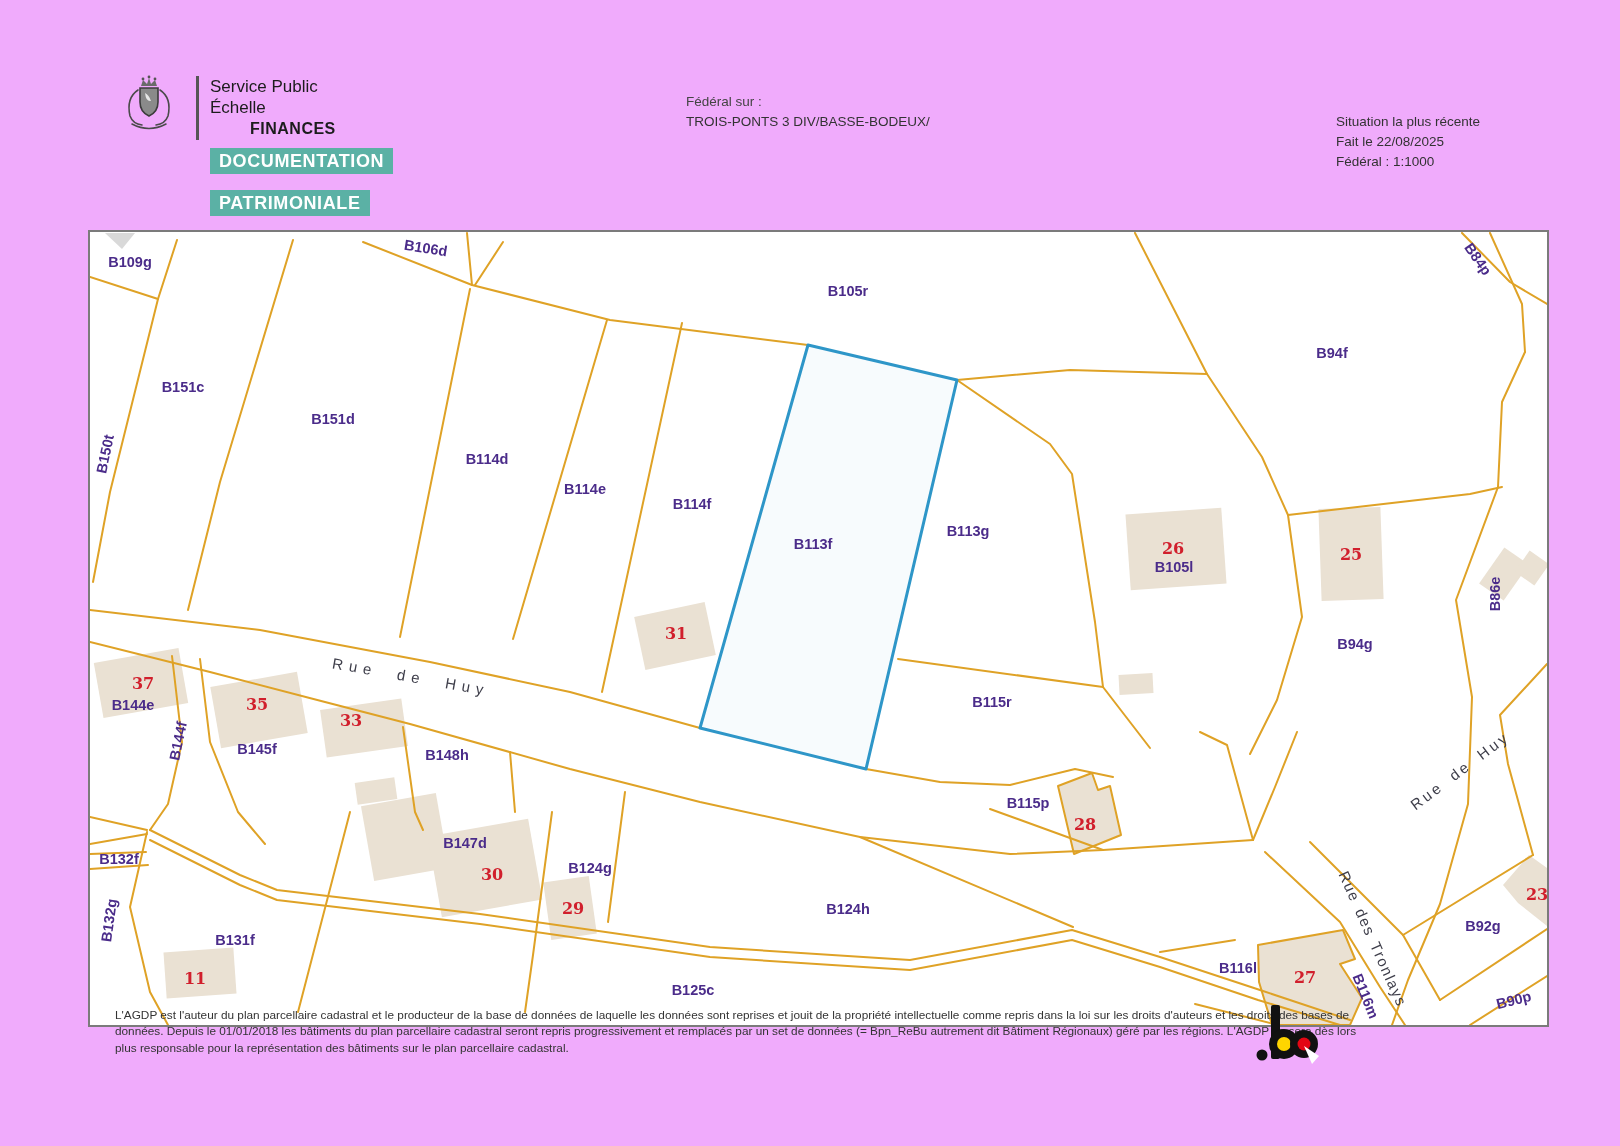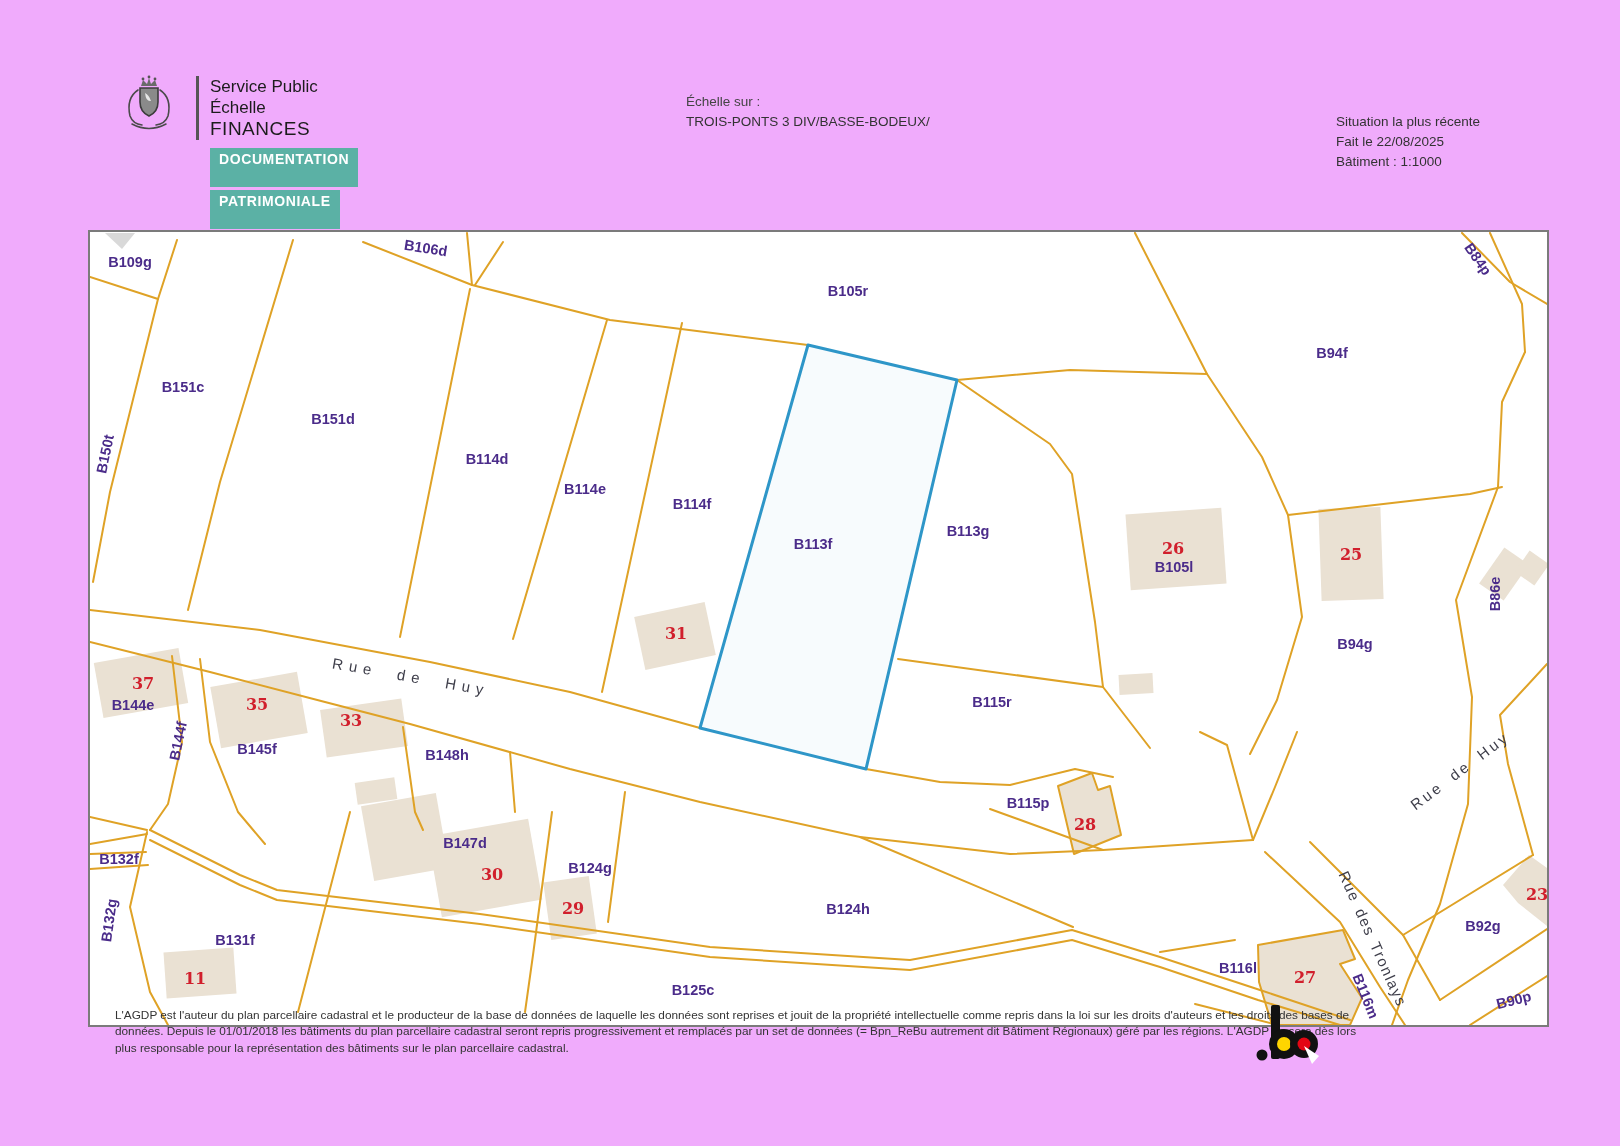--- a/index.html
+++ b/index.html
@@ -7,24 +7,24 @@
     --building:#EAE1D3; --highlight:#2E96C8; --teal:#5BB1A5; --frame:#7b7b7b;
   }
   html,body{margin:0;padding:0;background:#fff;}
   body{font-family:"Liberation Sans",sans-serif;color:#222;}
   #page{position:relative;width:1620px;height:1146px;background:#f0abfc;overflow:hidden;}
 
   
   #coat{position:absolute;left:114px;top:72px;}
   #logo-bar{position:absolute;left:196px;top:76px;width:3px;height:64px;background:#555;}
   #logo-text{position:absolute;left:210px;top:76px;line-height:21px;font-size:17px;color:#1c1c1c;}
-  #logo-text .l3{font-weight:normal;font-size:19px;letter-spacing:0.5px;}
+  #logo-text .l3{font-weight:bold;font-size:16px;letter-spacing:0.5px;margin-left:40px;}
   #badges{position:absolute;left:210px;top:148px;}
-  .badge{display:table;background:var(--teal);color:#fff;font-weight:bold;font-size:14px;
-         letter-spacing:0.6px;padding:3px 9px 20px 9px;margin-bottom:3px;}
+  .badge{display:table;background:var(--teal);color:#fff;font-weight:bold;font-size:18px;
+         letter-spacing:0.6px;padding:3px 9px 2px 9px;margin-bottom:16px;}
   #title-block{position:absolute;left:686px;top:80px;}
   #page-title{font-size:21px;font-weight:bold;color:#111;}
   #subtitle-label{font-size:13.5px;color:#444;margin-top:14px;}
   #subtitle-value{font-size:13.5px;color:#333;margin-top:5px;}
   #meta-block{position:absolute;right:140px;top:112px;text-align:left;
               font-size:13.5px;color:#333;line-height:20px;}
 
   
   #map-frame{position:absolute;left:88px;top:190px;width:1457px;height:793px;
              border:2px solid var(--frame);background:#fff;margin-top:40px;}
@@ -68,28 +68,28 @@
     <div class="l1">Service Public</div>
     <div class="l2">Échelle</div>
     <div class="l3">FINANCES</div>
   </div>
   <div id="badges">
     <div class="badge">DOCUMENTATION</div>
     <div class="badge">PATRIMONIALE</div>
   </div>
 
   <div id="title-block">
-    <div id="subtitle-label">Échelle sur :</div>
+    <div id="subtitle-label">Fédéral sur :</div>
     <div id="subtitle-value">TROIS-PONTS 3 DIV/BASSE-BODEUX/</div>
   </div>
 
   <div id="meta-block">
     <div>Situation la plus récente</div>
     <div>Fait le 22/08/2025</div>
-    <div>Bâtiment : 1:1000</div>
+    <div>Fédéral : 1:1000</div>
   </div>
 
   <div id="map-frame">
     <svg id="map-svg" width="1457" height="793" viewBox="80 190 1457 793">
 
       <g>
         <polygon class="bld" points="95,191 125,191 112,207" style="fill:#d9d9d9"></polygon>
         <rect class="bld" x="-43" y="-28" width="86" height="56" transform="translate(131,641) rotate(-10)"></rect>
         <rect class="bld" x="-44" y="-31" width="88" height="62" transform="translate(249,668) rotate(-10)"></rect>
         <rect class="bld" x="-41" y="-24" width="82" height="48" transform="translate(354,686) rotate(-8)"></rect>

